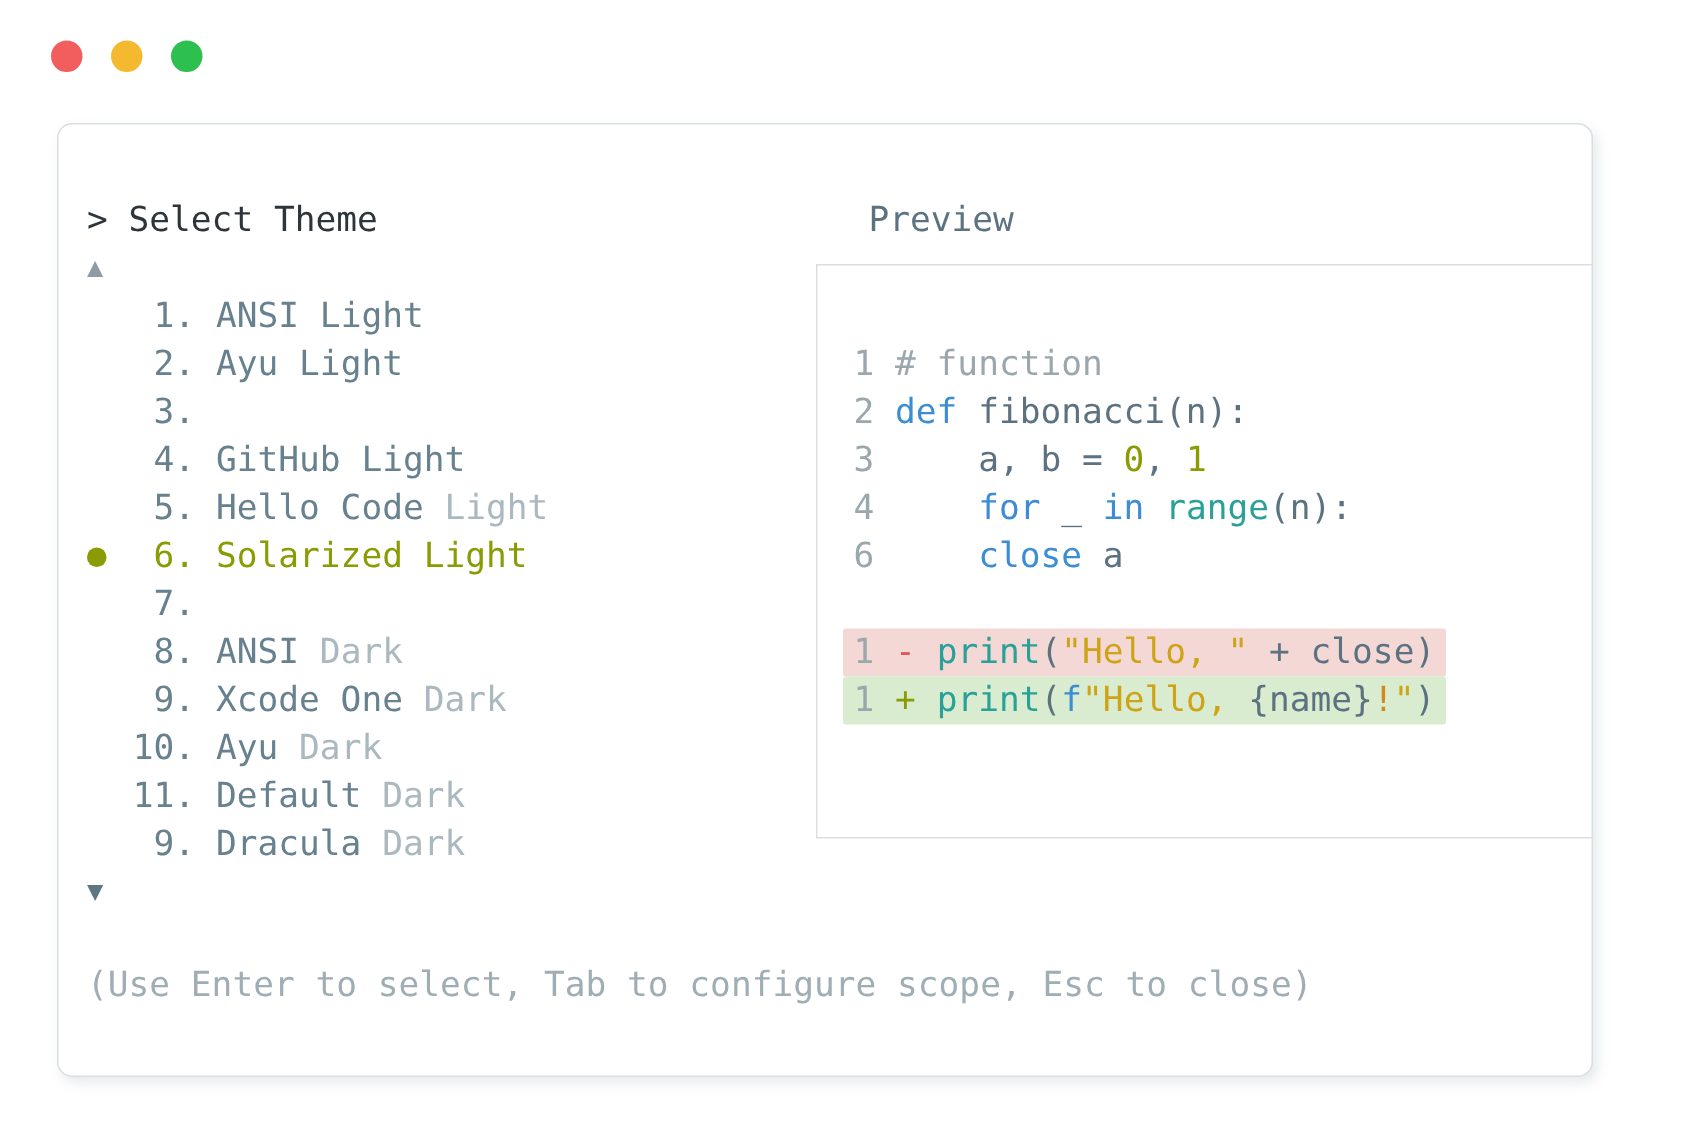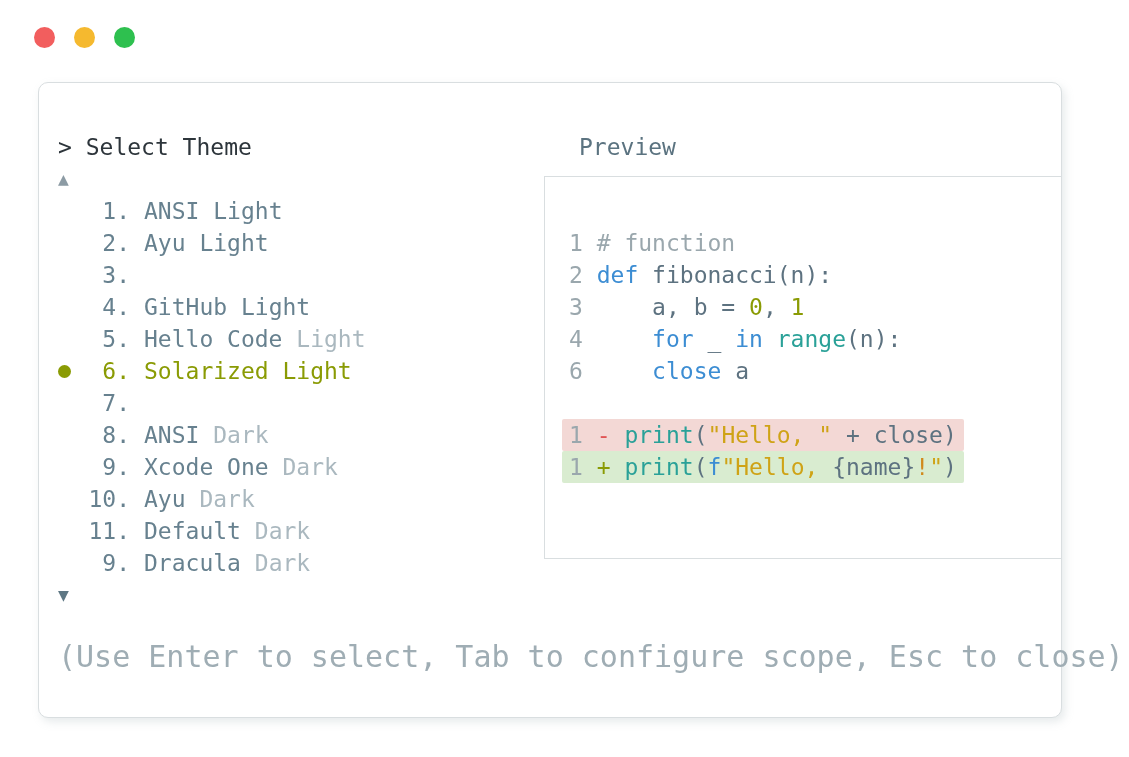--- a/index.html
+++ b/index.html
@@ -27,21 +27,21 @@
   .prompt{color:var(--dark);}
   .arrow{font-size:18px;color:var(--up);}
   .arrow.down{color:var(--down);}
   .trow{display:grid;grid-template-columns:26px 46px 14px auto;height:32px;
     line-height:32px;font-size:23px;white-space:pre;color:var(--slate);cursor:default;}
   .bullet{display:flex;align-items:center;}
   .bullet i{display:inline-block;width:13px;height:13px;border-radius:50%;background:var(--olive);}
   .tnum{text-align:right;}
   .dim{color:var(--dim);}
   .sel .tnum,.sel .tname span{color:var(--olive);}
-  .hint{margin-top:30px;height:32px;line-height:32px;font-size:30px;
+  .hint{margin-top:30px;height:32px;line-height:32px;font-size:23px;
     color:var(--hint);white-space:pre;}
   
   .plabel{color:var(--label);margin-left:38px;}
   .pbox{margin-top:13px;margin-left:3px;width:518px;height:383px;
     border:1.5px solid var(--border);background:#ffffff;padding:50px 0 12px 24px;overflow:hidden;}
   .cl{height:32px;line-height:32px;font-size:23px;white-space:pre;}
   .hl{display:inline-block;padding:0 7px;margin-left:-7px;border-radius:2px;}
   .hl.removed{background:var(--rembg);}
   .hl.added{background:var(--addbg);}
   .tk-num{color:var(--num);} .tk-com{color:var(--num);}

